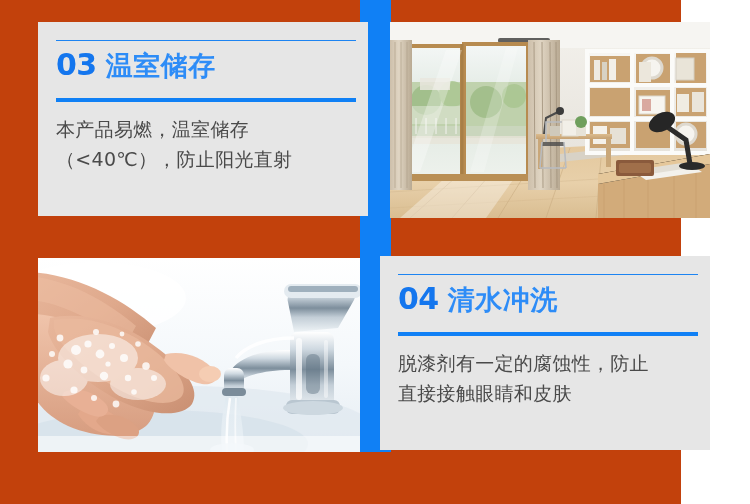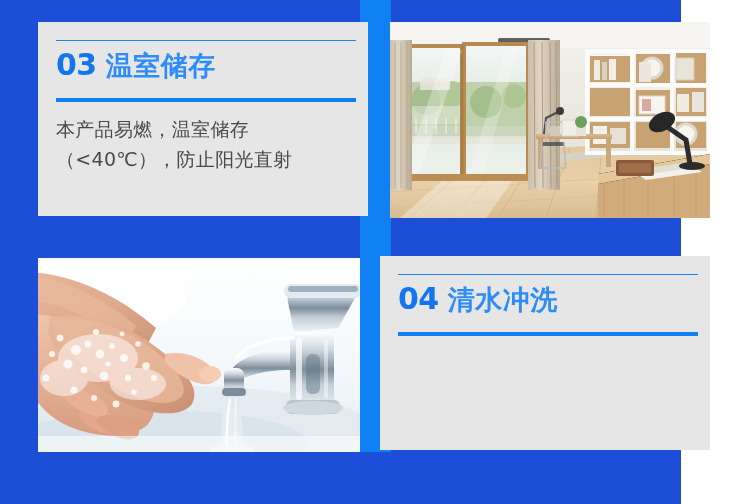--- a/index.html
+++ b/index.html
@@ -11,21 +11,21 @@
     width: 750px;
     height: 504px;
     overflow: hidden;
     font-family: "Liberation Sans", "DejaVu Sans", sans-serif;
   }
 
   .canvas {
     position: relative;
     width: 681px;
     height: 504px;
-    background: #1d4ed8;
+    background: #c2410c;
   }
 
   
   .divider-bar {
     position: absolute;
     left: 360px;
     top: 0px;
     width: 31px;
     height: 452px;
     background: #1080f5;
@@ -329,20 +329,24 @@
   </div>
 
   <div class="card card-04">
     <div class="rule-thin"></div>
     <div class="rule-thick"></div>
 
     <div class="heading">
       <span class="num">04</span><span class="title">清水冲洗</span>
     </div>
 
+    <div class="body-text">
+      <div>脱漆剂有一定的腐蚀性，防止</div>
+      <div>直接接触眼睛和皮肤</div>
+    </div>
   </div>
 
   <div class="photo photo-hands">
     <span class="alt">双手在铬制水龙头流水下涂抹肥皂清洗</span>
     <svg viewBox="0 0 322 194" preserveAspectRatio="none" aria-hidden="true">
       <defs>
         <linearGradient id="bgW" x1="0" y1="0" x2="0" y2="1">
           <stop offset="0%" stop-color="#ffffff"></stop>
           <stop offset="55%" stop-color="#f4f8fb"></stop>
           <stop offset="100%" stop-color="#e6edf3"></stop>

